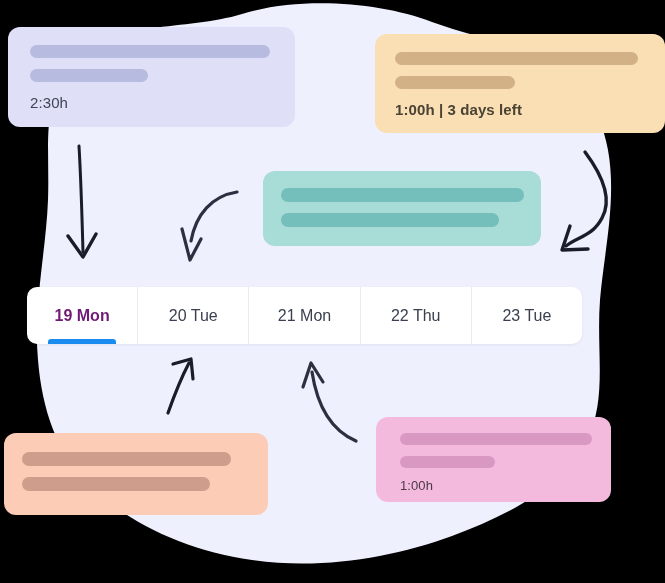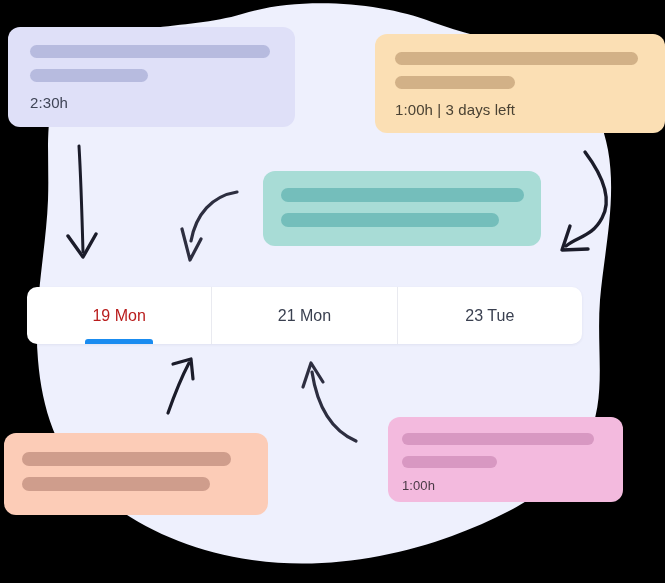--- a/index.html
+++ b/index.html
@@ -61,20 +61,21 @@
   #card-lavender .card-text { margin-top: 12px; color: #3f4456; }
 
   
   #card-orange {
     left: 375px;
     top: 34px;
     width: 290px;
     height: 99px;
     background: #fbdfb4;
     padding: 18px 22px 0 20px;
+    font-weight: bold;
   }
   #card-orange .bar { background: #d2b187; }
   #card-orange .bar-1 { width: 243px; }
   #card-orange .bar-2 { width: 120px; }
   #card-orange .card-text { margin-top: 12px; color: #4a4233; }
 
   
   #card-teal {
     left: 263px;
     top: 171px;
@@ -95,26 +96,26 @@
     height: 82px;
     background: #fcccb7;
     padding: 19px 20px 0 18px;
   }
   #card-peach .bar { background: #cf9d8c; height: 14px; }
   #card-peach .bar-1 { width: 209px; }
   #card-peach .bar-2 { width: 188px; }
 
   
   #card-pink {
-    left: 388px;
+    left: 376px;
     top: 417px;
     width: 235px;
     height: 85px;
     background: #f3bade;
-    padding: 16px 20px 0 14px;
+    padding: 16px 20px 0 24px;
   }
   #card-pink .bar { background: #d898c2; height: 12px; }
   #card-pink .bar-1 { width: 192px; }
   #card-pink .bar-2 { width: 95px; }
   #card-pink .card-text { margin-top: 10px; font-size: 13px; color: #4a3a46; }
 
   
   #day-tabs {
     position: absolute;
     left: 27px;
@@ -133,21 +134,21 @@
     display: flex;
     align-items: center;
     justify-content: center;
     font-size: 16px;
     color: #3a4050;
     border-right: 1px solid #e9eaf0;
     box-sizing: border-box;
     user-select: none;
   }
   .day-tab:last-child { border-right: none; }
-  .day-tab.active { font-weight: normal; color: #b91c1c; align-items: center; }
+  .day-tab.active { font-weight: bold; color: #701a75; align-items: center; }
   .day-tab .underline {
     position: absolute;
     left: 50%;
     transform: translateX(-50%);
     bottom: 0;
     width: 68px;
     height: 5px;
     border-radius: 3px 3px 0 0;
     background: #1a8cf0;
     display: none;
@@ -203,21 +204,29 @@
     <div class="bar bar-2"></div>
     <div class="card-text">1:00h</div>
   </div>
 
   <div id="day-tabs">
     <div class="day-tab active">
       <span>19 Mon</span>
       <span class="underline"></span>
     </div>
     <div class="day-tab">
+      <span>20 Tue</span>
+
+    </div>
+    <div class="day-tab">
       <span>21 Mon</span>
+
+    </div>
+    <div class="day-tab">
+      <span>22 Thu</span>
 
     </div>
     <div class="day-tab">
       <span>23 Tue</span>
 
     </div>
   </div>
 
   <svg class="arrow-layer" viewBox="0 0 665 583" xmlns="http://www.w3.org/2000/svg" fill="none" stroke-linecap="round" stroke-linejoin="round">
 

